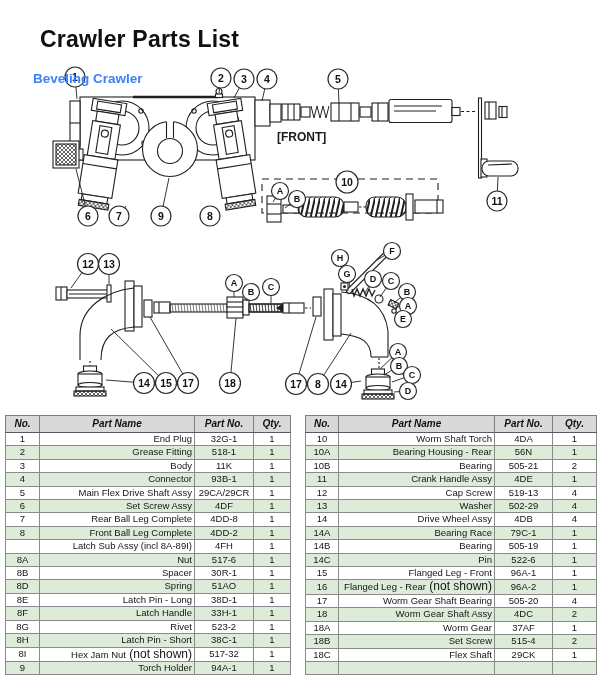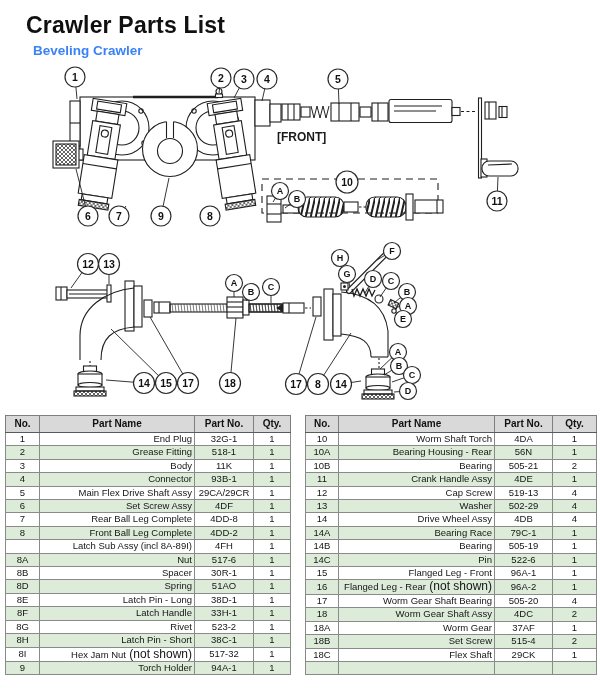--- a/index.html
+++ b/index.html
@@ -2,31 +2,31 @@
 <html><head>
 <meta charset="utf-8">
 <style>
   html,body{margin:0;padding:0;}
   body{
     width:600px;height:692px;position:relative;background:#ffffff;
     font-family:"Liberation Sans","DejaVu Sans",sans-serif;
     color:#1a1a1a;overflow:hidden;
   }
   .header{position:absolute;left:22px;top:8px;z-index:5;}
-  .header h1{margin:4px;font-size:23px;font-weight:800;letter-spacing:0.2px;color:#101010;}
+  .header h1{margin:18px;font-size:23px;font-weight:800;letter-spacing:0.2px;color:#101010;}
   .header h2{margin:3px 0 0 0;font-size:13.5px;font-weight:700;color:#3b82f6;padding-left:11px;}
   #figure{position:absolute;left:0;top:0;width:600px;height:412px;}
   svg text.callout-num{font-family:"Liberation Sans",sans-serif;}
 
   .ptable{position:absolute;top:415px;border-collapse:collapse;table-layout:fixed;background:#fff;}
   .ptable.t-left{left:5px;width:286px;}
   .ptable.t-right{left:305px;width:292px;}
   .ptable th{
     background:#d9d9d9;font-size:10px;font-weight:700;height:16px;line-height:16px;
-    border:1px solid #7f7f7f;border-bottom:1.4px solid #5a5a5a;padding:0 2px;text-align:center;color:#111;
+    border:1px solid #7f7f7f;border-bottom:1.4px solid #5a5a5a;padding:0 2px;text-align:center;color:#111;font-style:italic;
   }
   .ptable td{
     font-size:9.5px;height:12.3px;line-height:12.4px;border:0.8px solid #8a8a8a;
     padding:0 2px;white-space:nowrap;overflow:hidden;color:#151515;
   }
   .ptable td.c-no,.ptable td.c-part,.ptable td.c-qty{text-align:center;}
   .ptable td.c-name{text-align:right;padding-left:4px;}
   .ptable tbody tr:nth-child(even){background:#dcecd8;}
   .ptable .note{font-size:12px;}
 </style>

